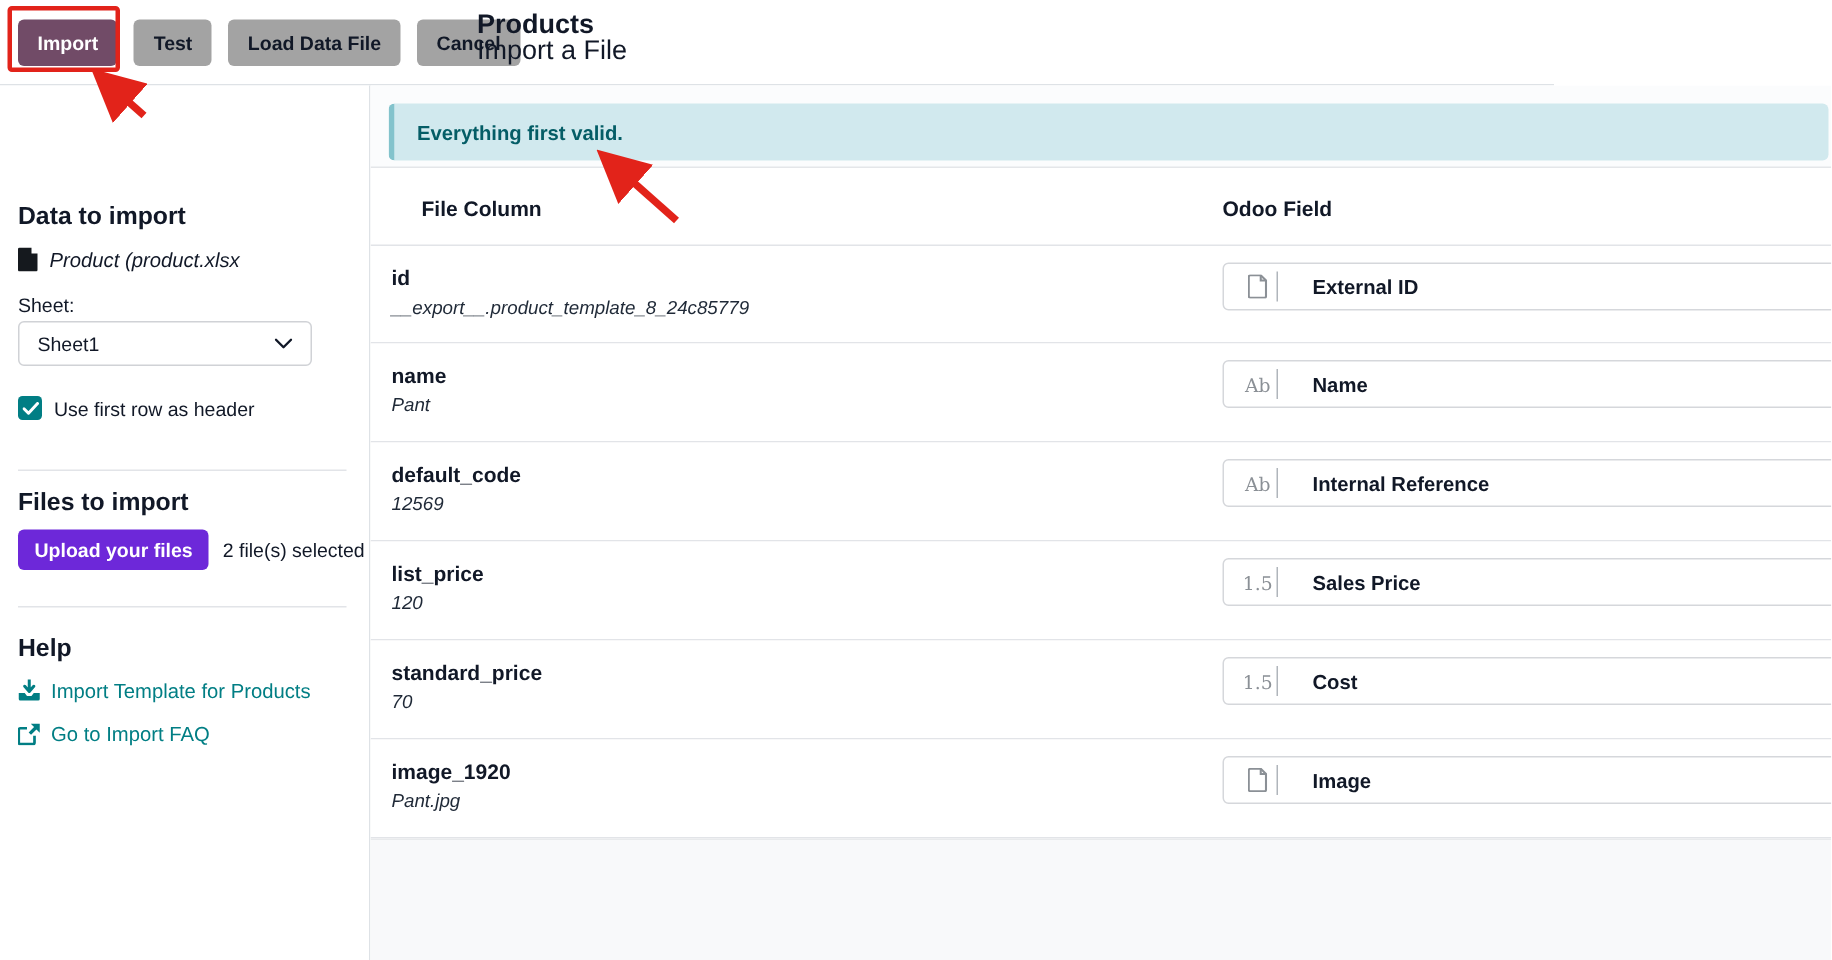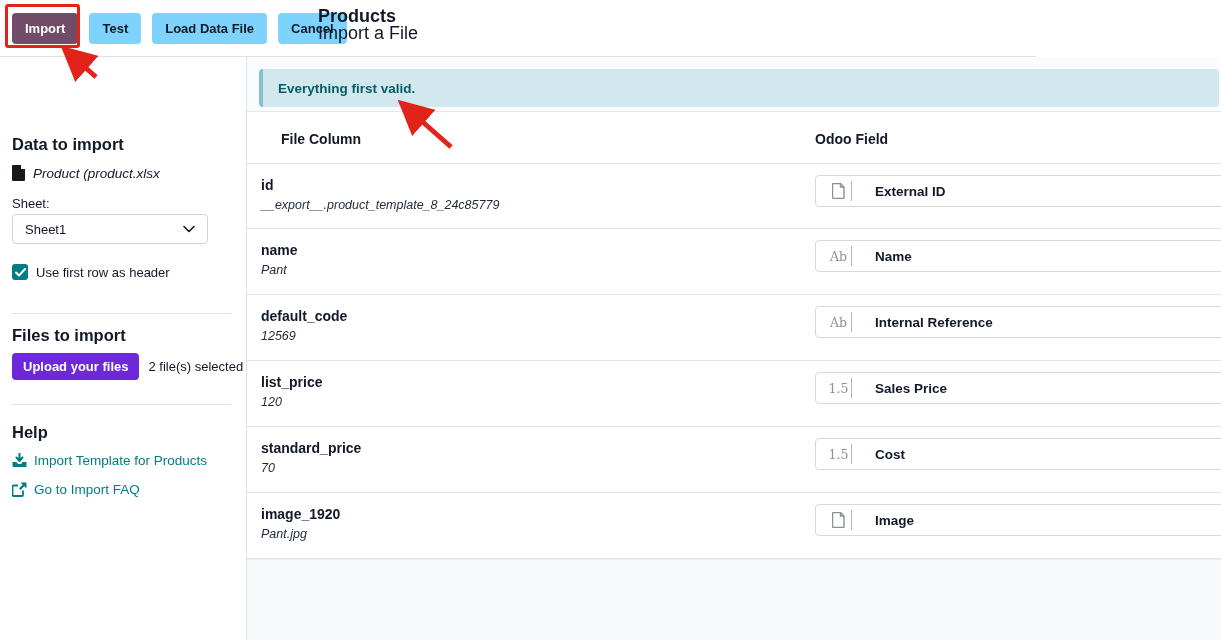--- a/index.html
+++ b/index.html
@@ -7,21 +7,21 @@
     font-family:"Liberation Sans", sans-serif; color:#1f2937; }
   .stage { position:relative; width:1221px; height:640px; background:#fff; overflow:hidden; }
 
   
   .topbar { position:absolute; left:0; top:0; width:1036px; height:57px; background:#fff;
     border-bottom:1px solid #dee2e6; }
   .btn-row { position:absolute; left:12px; top:13px; display:flex; gap:11px; align-items:center; }
   .btn { height:31px; padding:0 13px; border:none; border-radius:4px; font-family:inherit;
     font-size:13px; font-weight:bold; cursor:pointer; white-space:nowrap; }
   .btn.primary { background:#714B67; color:#fff; }
-  .btn.secondary { background:#7dd3fc; color:#111827; }
+  .btn.secondary { background:#a3a3a3; color:#111827; }
   .breadcrumb { position:absolute; left:318px; top:8px; line-height:17px; font-size:18px; }
   .crumb-title { font-weight:bold; color:#111827; }
   .crumb-sub { color:#111827; }
 
   
   .sidebar { position:absolute; left:0; top:57px; width:247px; height:583px; background:#fff;
     border-right:1px solid #dee2e6; }
   .side-h { position:absolute; left:12px; font-size:16.5px; font-weight:bold; color:#111827; }
   .file-line { position:absolute; left:12px; top:108px; display:flex; align-items:center; gap:7px; }
   .file-line .fname { font-style:italic; font-size:13.5px; color:#111827; }

